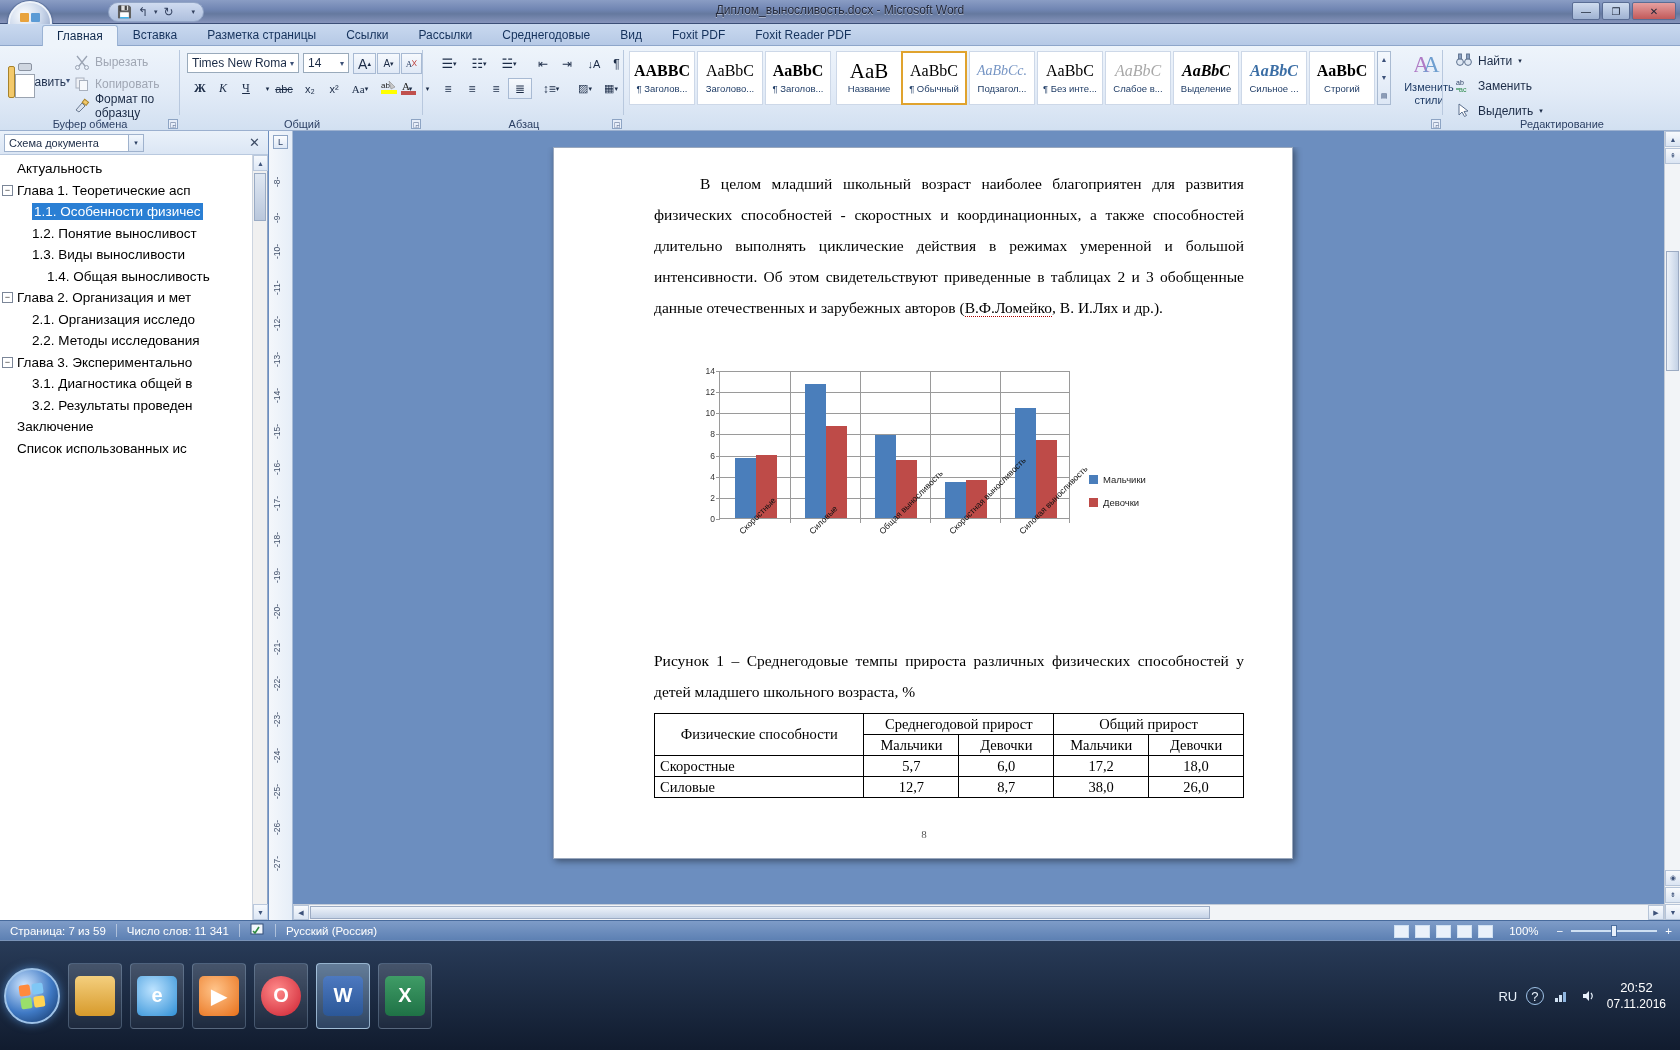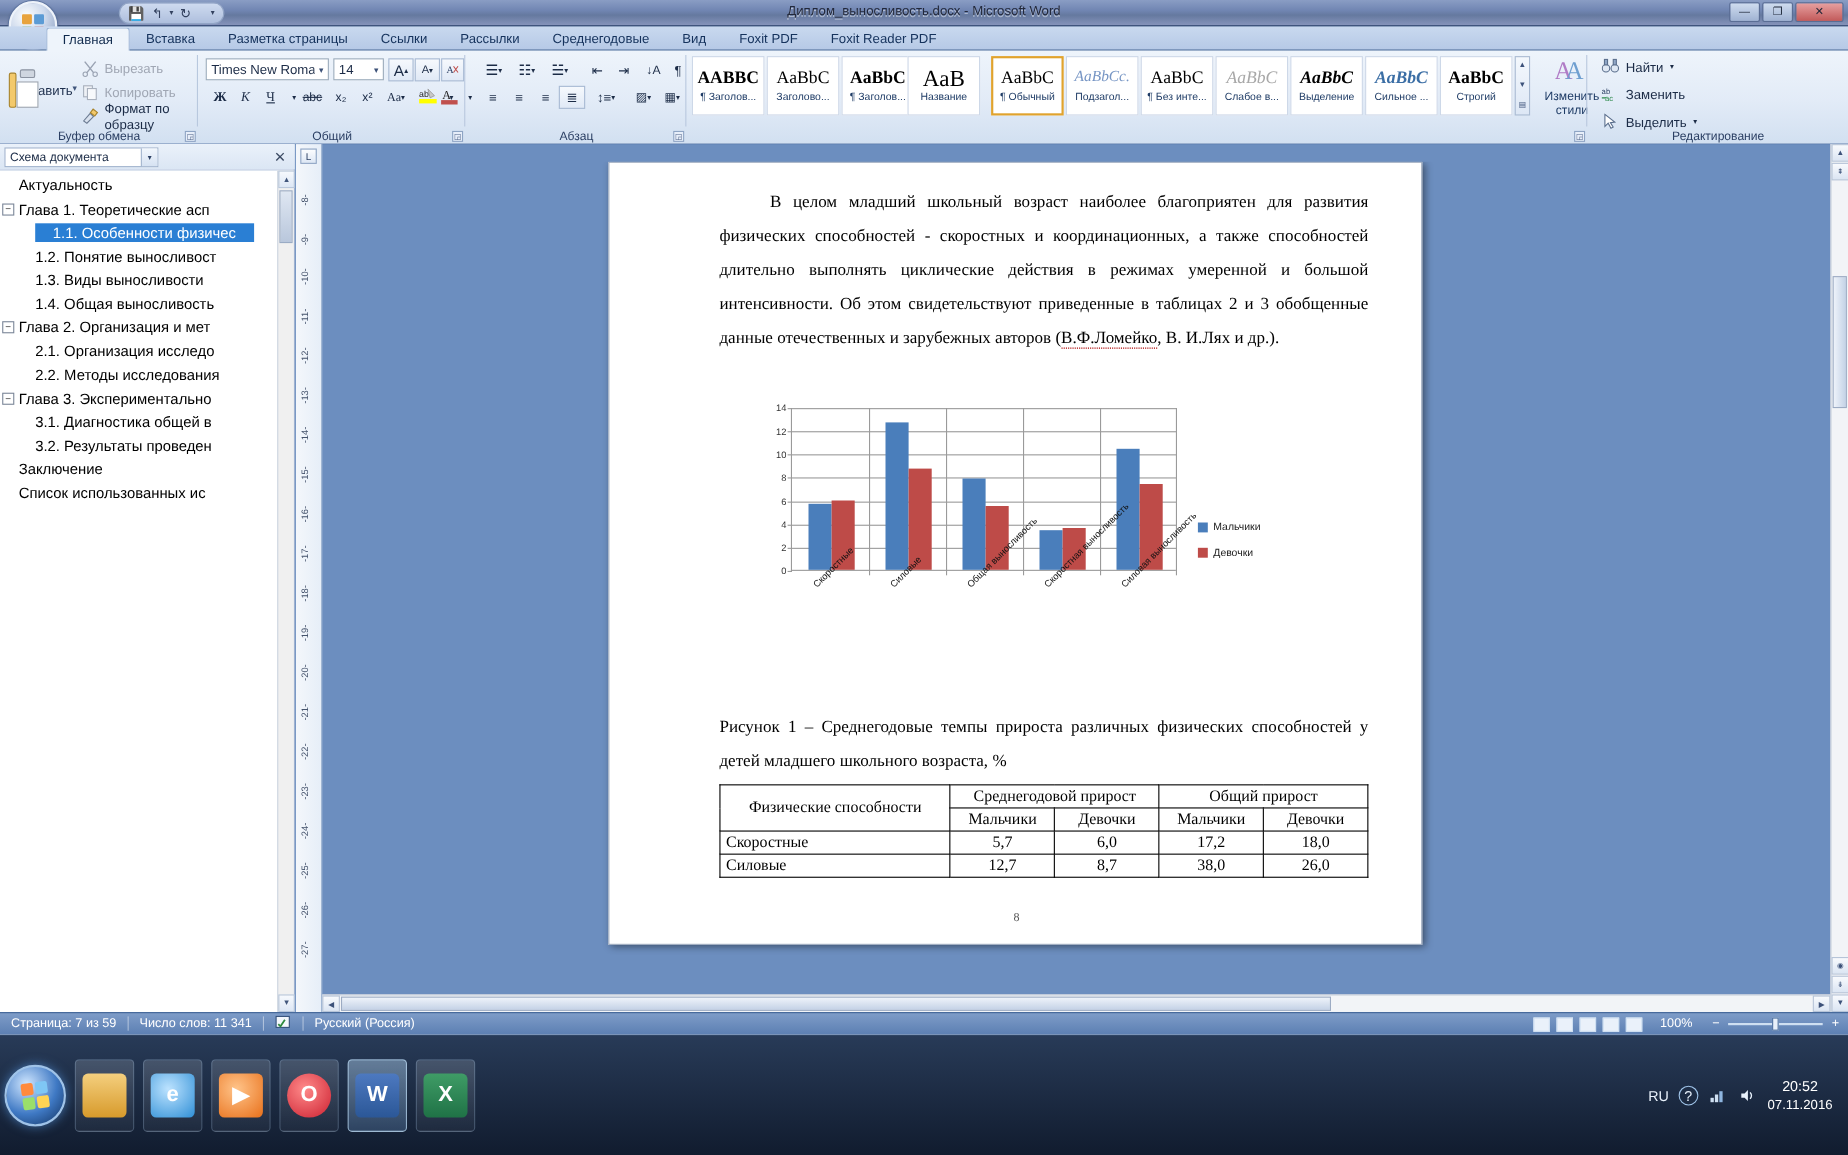--- a/index.html
+++ b/index.html
@@ -193,21 +193,21 @@
     height:21.5px; display:flex; align-items:center; font-size:13.5px;
     color:#000; white-space:nowrap; padding-left:2px;
   }
   .dm-item .exp{
     width:11px; height:11px; border:1px solid #7b8698; background:#fff;
     font-size:9px; line-height:9px; text-align:center; color:#333;
     margin-right:4px; flex:0 0 11px;
   }
   .dm-item .sp{ width:15px; flex:0 0 15px; }
   .dm-item .txt{ overflow:hidden; }
-  .dm-item.sel .txt{ background:#2a7fd4; color:#fff; padding:1px 16px; }
+  .dm-item.sel .txt{ background:#2a7fd4; color:#fff; padding:1px 2px; }
   .dm-scroll{
     position:absolute; right:0; top:24px; width:15px; height:765px;
     background:#f0f0f0; border-left:1px solid #cdd5e0;
   }
   .dm-scroll .thumb{
     position:absolute; left:1px; top:18px; width:12px; height:48px;
     background:linear-gradient(180deg,#dfe7f2,#b9c7dc); border:1px solid #9aabc4;
   }
   .dm-scroll .up, .dm-scroll .dn{
     position:absolute; left:0; width:15px; height:16px; font-size:7px; color:#41567c;
@@ -621,21 +621,21 @@
         <div class="sc-name">¶ Заголов...</div>
       </div>
       <div class="stylecell" style="left:72px">
         <div class="sc-prev">AaBbC</div>
         <div class="sc-name">Заголово...</div>
       </div>
       <div class="stylecell" style="left:140px">
         <div class="sc-prev" style="font-weight:bold">AaBbC</div>
         <div class="sc-name">¶ Заголов...</div>
       </div>
-      <div class="stylecell" style="left:200px">
+      <div class="stylecell" style="left:211px">
         <div class="sc-prev" style="font-size:21px">AaB</div>
         <div class="sc-name">Название</div>
       </div>
       <div class="stylecell sel" style="left:276px">
         <div class="sc-prev">AaBbC</div>
         <div class="sc-name">¶ Обычный</div>
       </div>
       <div class="stylecell" style="left:344px">
         <div class="sc-prev" style="font-style:italic;color:#7695c4;font-size:14px">AaBbCc.</div>
         <div class="sc-name">Подзагол...</div>
@@ -738,21 +738,21 @@
             <span class="txt">1.1. Особенности физичес</span>
           </div>
         <div class="dm-item" style="padding-left:17px">
             <span class="sp"></span>
             <span class="txt">1.2. Понятие выносливост</span>
           </div>
         <div class="dm-item" style="padding-left:17px">
             <span class="sp"></span>
             <span class="txt">1.3. Виды выносливости</span>
           </div>
-        <div class="dm-item" style="padding-left:17px">
+        <div class="dm-item" style="padding-left:32px">
             <span class="sp"></span>
             <span class="txt">1.4. Общая выносливость</span>
           </div>
         <div class="dm-item">
             <span class="exp">−</span>
             <span class="txt">Глава 2. Организация и мет</span>
           </div>
         <div class="dm-item" style="padding-left:17px">
             <span class="sp"></span>
             <span class="txt">2.1. Организация исследо</span>

